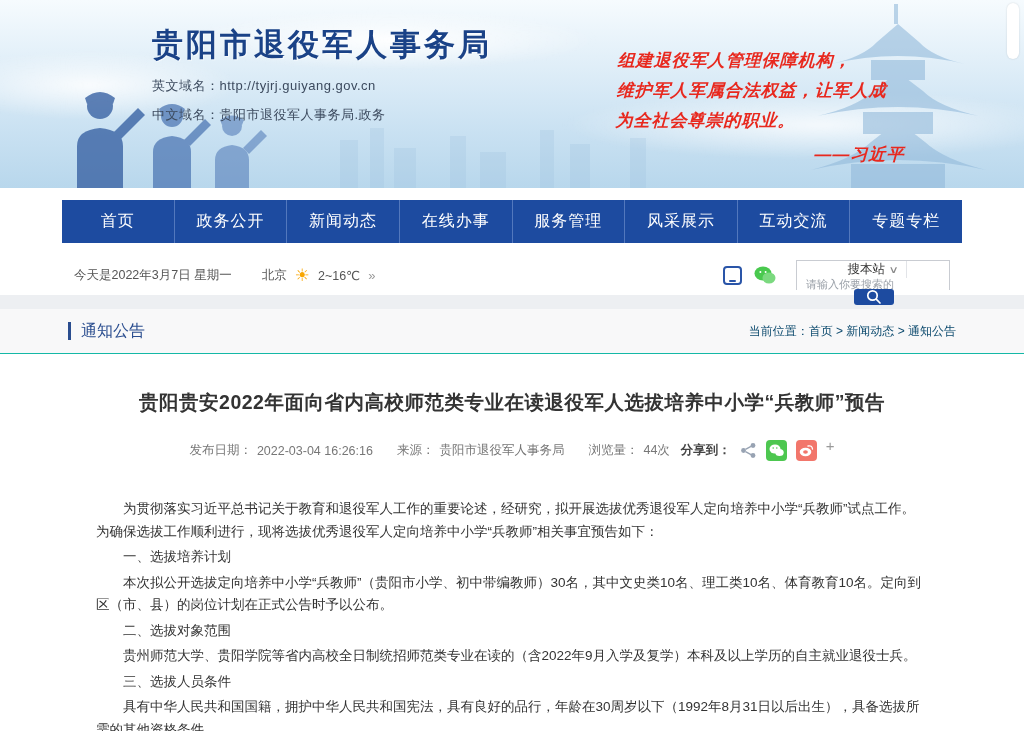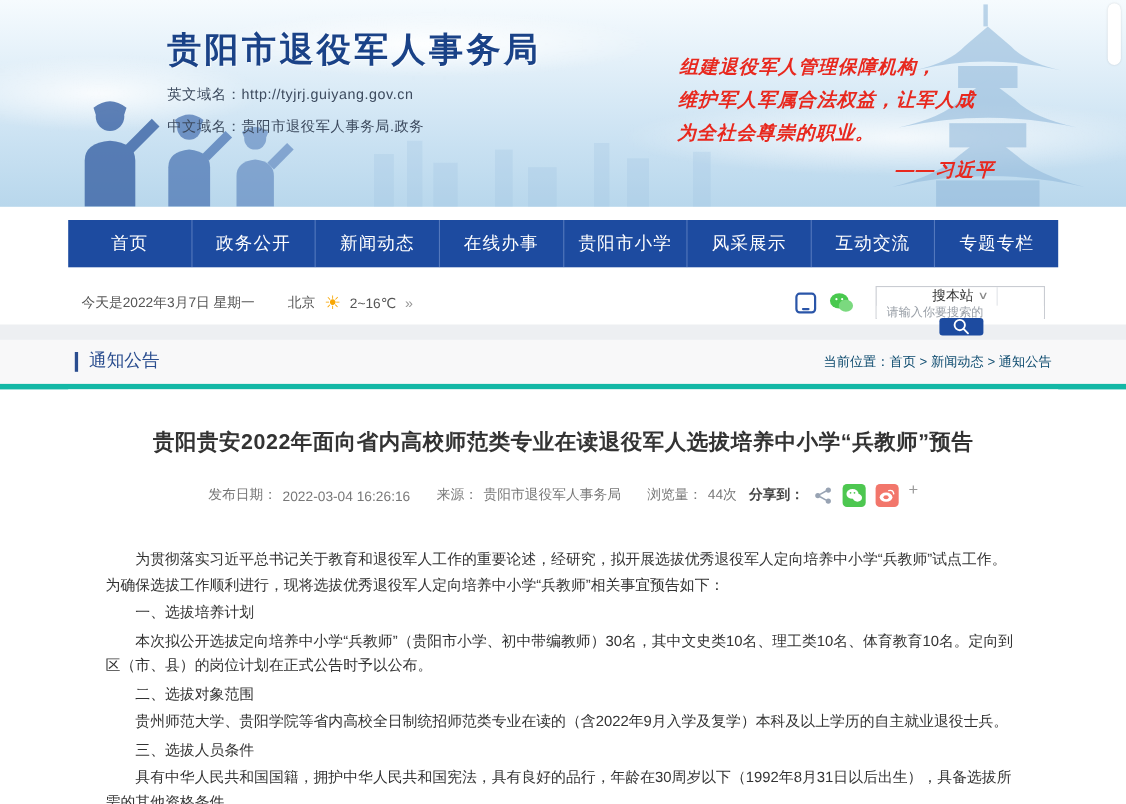--- a/index.html
+++ b/index.html
@@ -91,21 +91,21 @@
     color:#333; font-family:Liberation Sans, sans-serif;
   }
   .search-input::placeholder { color:#9aa0a8; }
   .search-btn {
     width:40px; height:32px; margin:-1px -1px -1px 0; background:#1d4ba0;
     border:none; border-radius:3px; display:flex; align-items:center;
     justify-content:center; cursor:pointer;
   }
   
   .gray-band { height:14px; background:#edeff2; }
-  .crumb-band { height:45px; background:#f8f8f9; border-bottom:5px solid #14b8a6; }
+  .crumb-band { height:45px; background:#f8f8f9; border-bottom:1px solid #14b8a6; }
   .crumb-inner {
     width:900px; margin:0 auto; height:100%; display:flex;
     align-items:center; justify-content:space-between; padding:0 6px;
   }
   .section-title {
     font-size:16px; color:#2a4d8f; border-left:3px solid #2a4d8f;
     padding-left:10px; line-height:18px;
   }
   .crumb-path { font-size:12px; color:#0c4a6e; }
   
@@ -191,21 +191,21 @@
   </div>
 </div>
 
 <div class="scrollbar-thumb"></div>
 
 <div class="navbar">
   <div class="nav-item">首页</div>
   <div class="nav-item">政务公开</div>
   <div class="nav-item">新闻动态</div>
   <div class="nav-item">在线办事</div>
-  <div class="nav-item">贵阳市小学</div>
+  <div class="nav-item">服务管理</div>
   <div class="nav-item">风采展示</div>
   <div class="nav-item">互动交流</div>
   <div class="nav-item">专题专栏</div>
 </div>
 
 <div class="infobar-wrap">
   <div class="infobar">
     <div class="info-left">
       <span class="date-text">今天是2022年3月7日 星期一</span>
       <span>北京</span>

